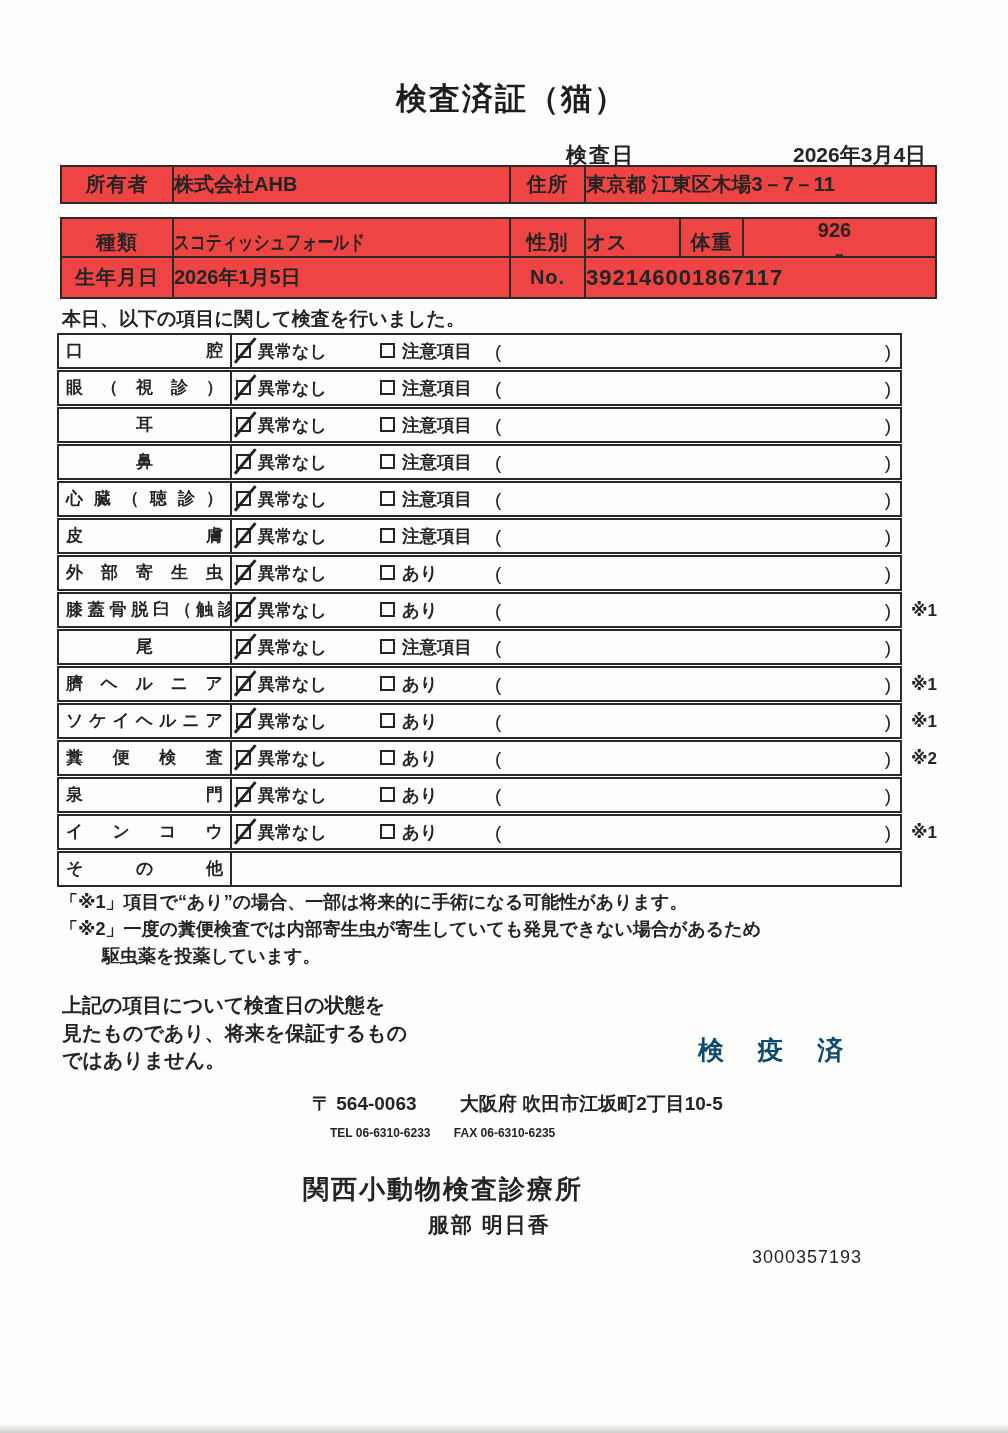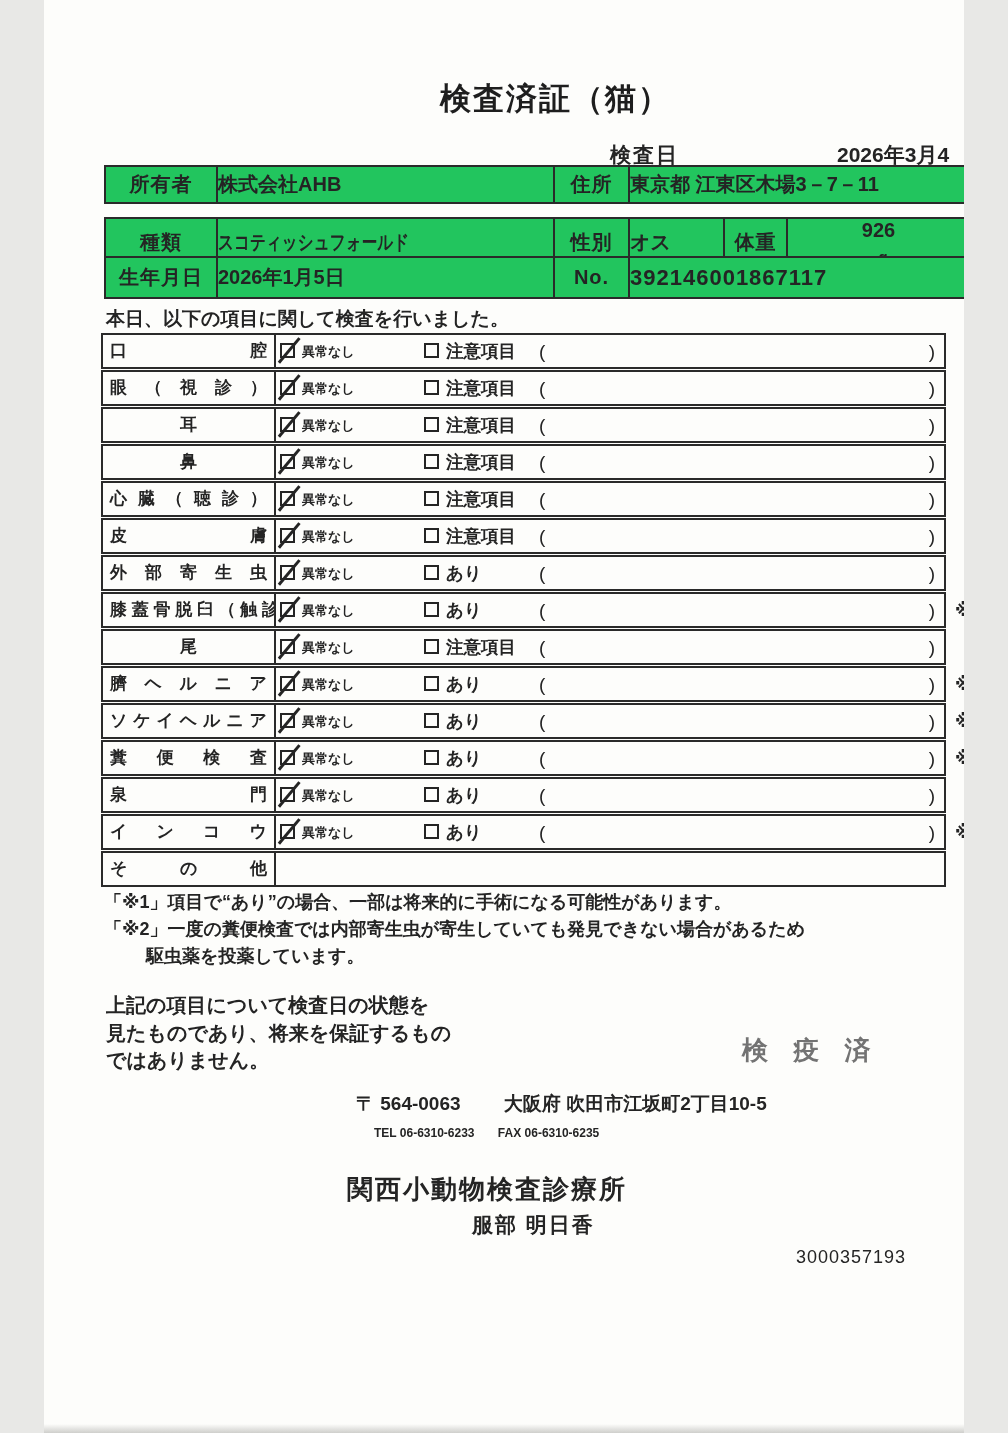--- a/index.html
+++ b/index.html
@@ -1,40 +1,40 @@
 <!DOCTYPE html>
 <html lang="ja"><head>
 <meta charset="utf-8">
 <style>
   * { margin:0; padding:0; box-sizing:border-box; }
   html,body { background:#e8e8e6; }
   .page {
     position:relative;
-    width:920px; height:1433px;
+    width:1008px; height:1433px;
     margin:0 auto;
     background:#fdfdfb;
     color:#242424;
     font-family:"Liberation Sans","DejaVu Sans",sans-serif;
     overflow:hidden;
   }
   .abs { position:absolute; }
 
   
   .doc-title {
     left:396px; top:78px;
     font-size:31px; font-weight:700; letter-spacing:2px;
     color:#1e1e1e;
   }
 
   
   .insp-date-label { left:566px; top:141px; font-size:21px; font-weight:600; letter-spacing:2px; }
   .insp-date-value { left:793px; top:141px; font-size:21px; font-weight:600; }
 
   
-  .hdr-table { border:2px solid #2a2a2a; background:#22c55e; display:grid; }
+  .hdr-table { border:2px solid #2a2a2a; background:#ef4444; display:grid; }
   .hdr-table .cell {
     border-left:2px solid #2a2a2a;
     display:flex; align-items:center;
     font-size:20px; font-weight:600;
     padding:0 8px; white-space:nowrap; overflow:visible;
   }
   .hdr-table .cell:first-child { border-left:none; }
   .cell.lab { justify-content:center; letter-spacing:1px; }
   .cell.val { justify-content:flex-start; padding-left:0; }
   .cell.num { font-size:22px; letter-spacing:1px; }
@@ -70,37 +70,37 @@
   .cb {
     position:absolute; width:15px; height:15px;
     border:2px solid #242424; top:8px; background:transparent;
   }
   .cb1 { left:4px; }
   .cb.checked::after {
     content:""; position:absolute;
     left:-9px; top:4px; width:32px; height:2.5px;
     background:#242424; transform:rotate(-50deg);
   }
-  .cb1-label { position:absolute; left:26px; top:0; line-height:33px; font-size:13px; font-weight:600; }
+  .cb1-label { position:absolute; left:26px; top:0; line-height:33px; font-size:17px; font-weight:600; }
   .opt2 { position:absolute; left:148px; top:0; height:100%; }
   .opt2 .cb { left:0; }
   .opt2-label { position:absolute; left:22px; top:0; line-height:33px; font-size:17.5px; font-weight:600; white-space:nowrap; }
   .paren-open  { position:absolute; left:263px; top:0; line-height:33px; font-size:19px; }
   .paren-close { position:absolute; right:9px;  top:0; line-height:33px; font-size:19px; }
   .row-note { position:absolute; right:-37px; top:0; line-height:34px; font-size:17px; font-weight:600; }
 
   
   .footnotes { left:60px; top:889px; font-size:18px; font-weight:600; line-height:27px; }
   .footnotes .indent { margin-left:42px; }
 
   
   .disclaimer { left:62px; top:992px; font-size:20px; font-weight:600; line-height:27.5px; }
 
   
-  .stamp { left:698px; top:1033px; font-size:26px; font-weight:700; letter-spacing:9px; color:#737373; }
+  .stamp { left:698px; top:1033px; font-size:26px; font-weight:700; letter-spacing:9px; color:#0c4a6e;font-family:Liberation Mono, monospace; }
 
   
   .postal-line { left:312px; top:1091px; font-size:19px; font-weight:600; }
   .postal-line .gap { margin-right:38px; }
   .tel-line { left:330px; top:1126px; font-size:12px; font-weight:600; }
   .tel-line .gap { margin-right:20px; }
   .clinic-name { left:303px; top:1172px; font-size:26px; font-weight:600; letter-spacing:2px; }
   .vet-name { left:428px; top:1211px; font-size:21px; font-weight:600; letter-spacing:2px; }
   .serial { left:752px; top:1247px; font-size:18px; letter-spacing:1px; }
 

